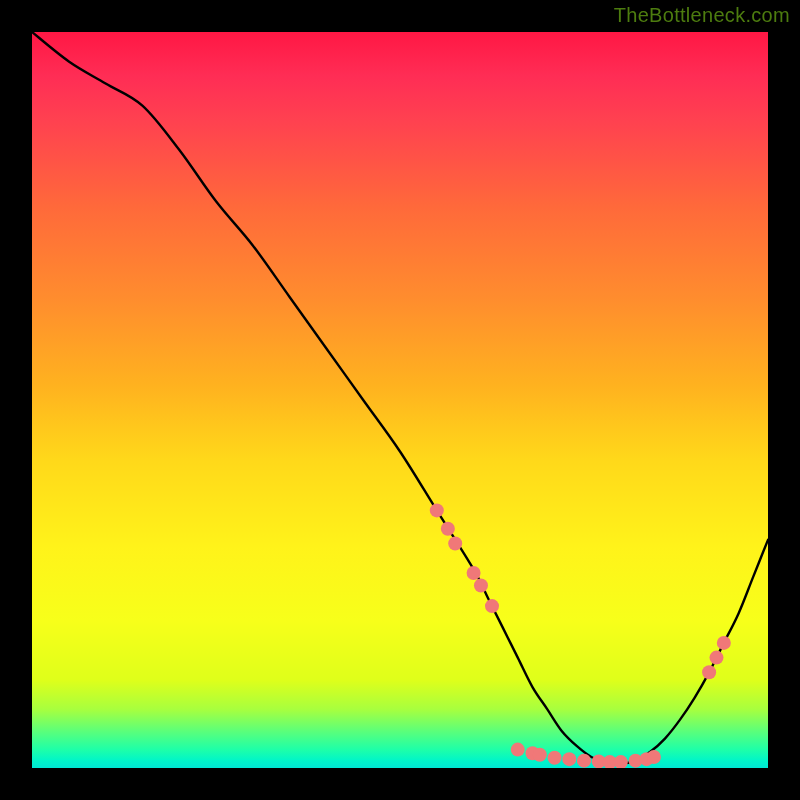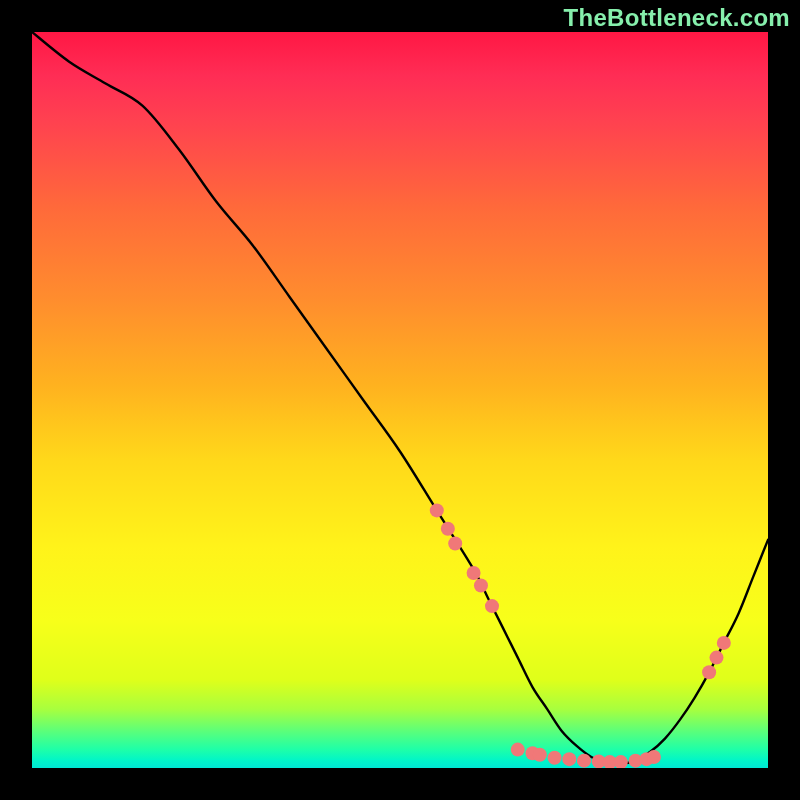--- a/index.html
+++ b/index.html
@@ -14,23 +14,23 @@
   .stage {
     position: relative;
     width: 800px;
     height: 800px;
     background: #000;
   }
   .watermark {
     position: absolute;
     top: 4px;
     right: 10px;
-    color: #86efac;
-    font-size: 24px;
-    font-weight: 700;
+    color: #4d7c0f;
+    font-size: 20px;
+    font-weight: 400;
     letter-spacing: 0.3px;
     user-select: none;
   }
   
   .plot {
     position: absolute;
     left: 32px;
     top: 32px;
     width: 736px;
     height: 736px;

